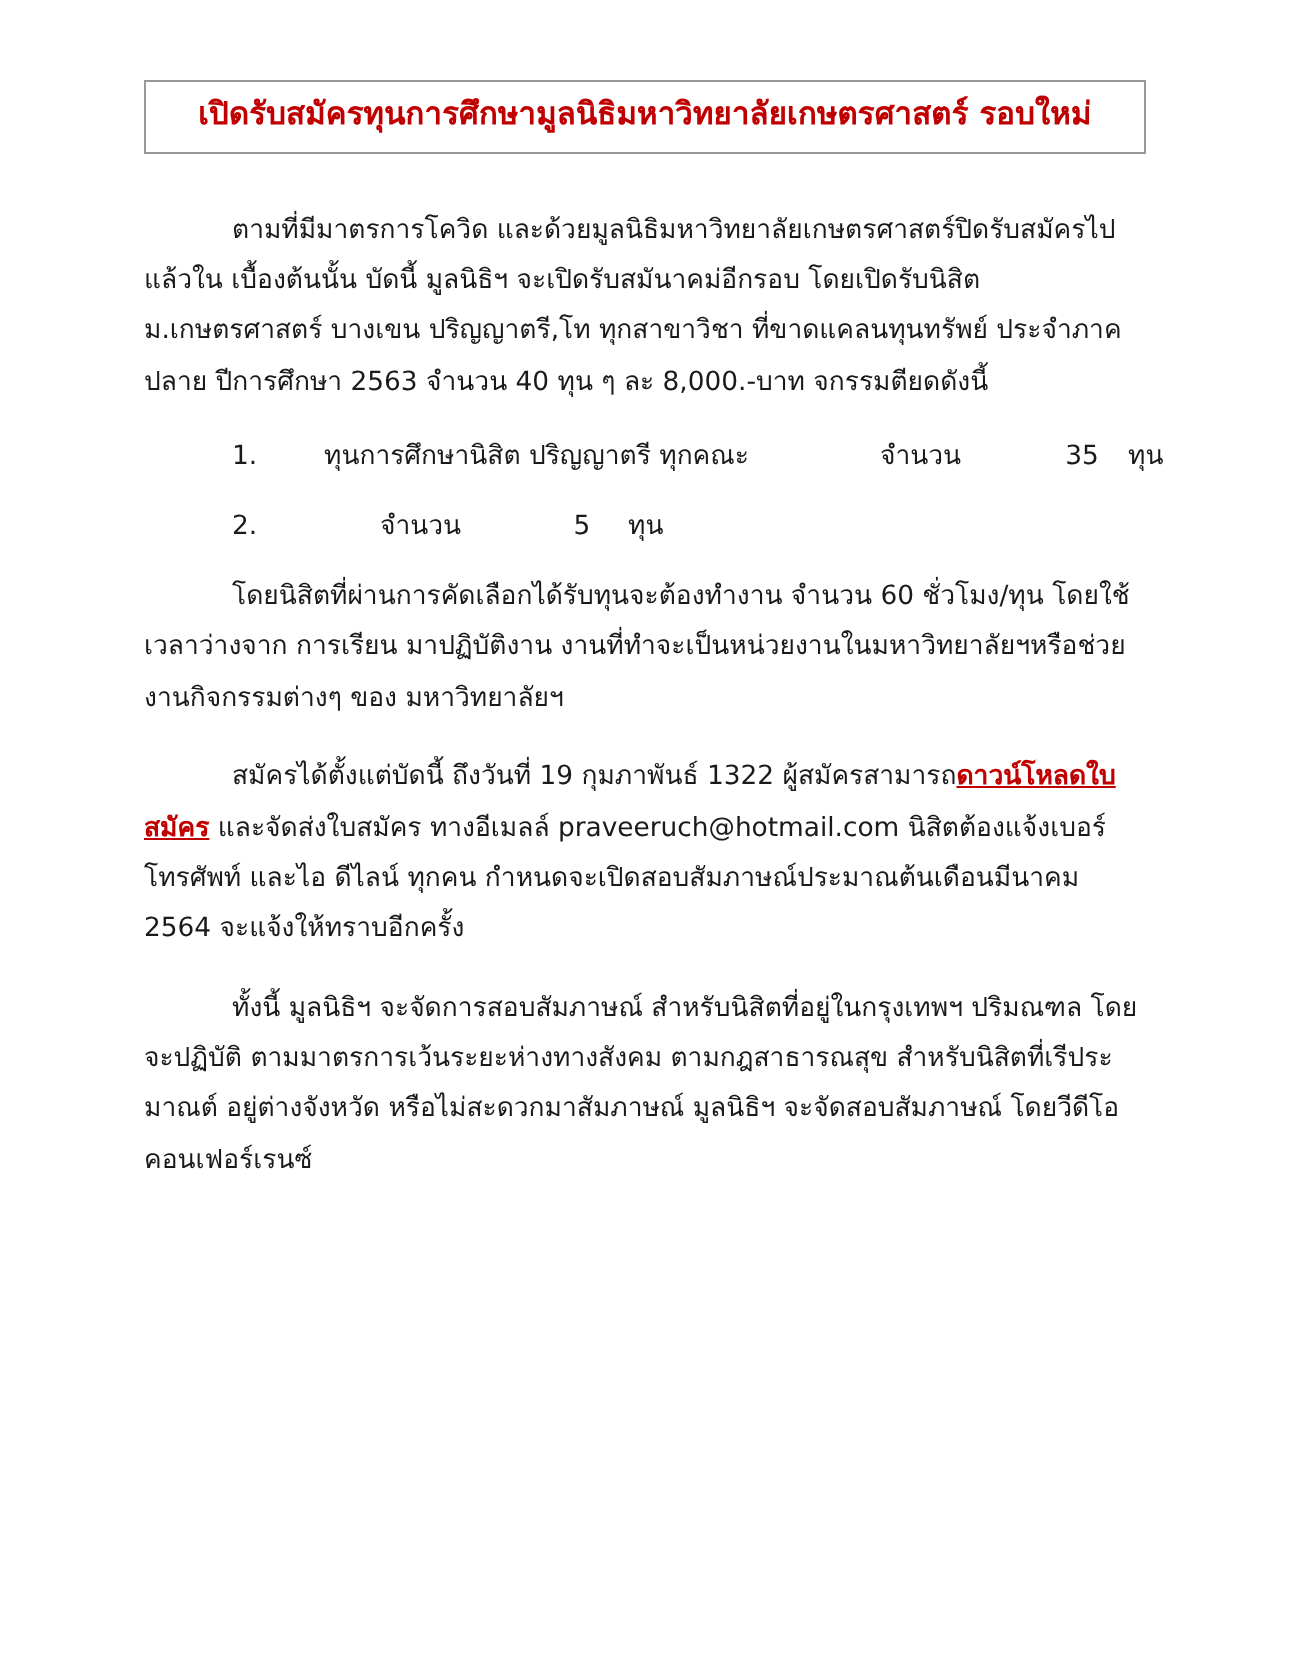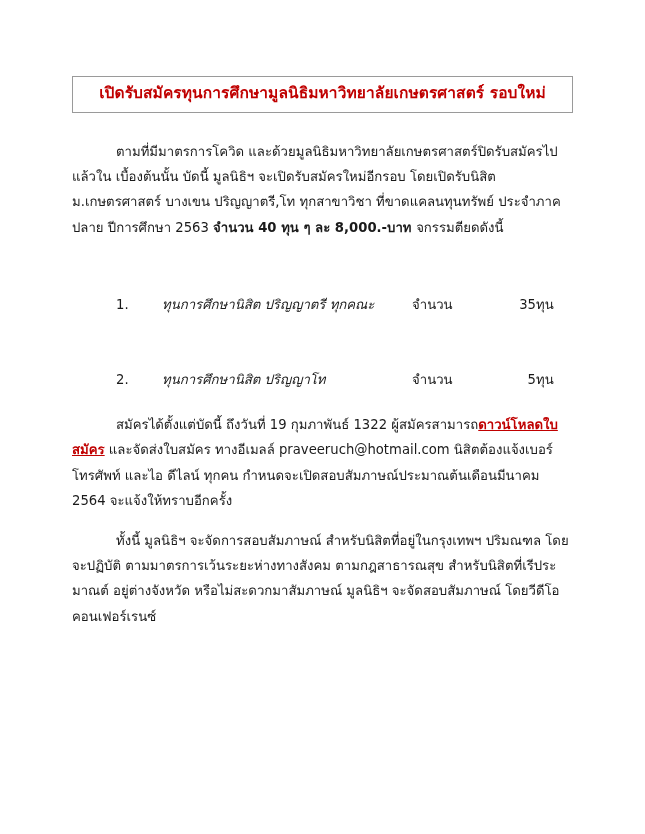--- a/index.html
+++ b/index.html
@@ -15,21 +15,21 @@
     overflow: hidden;
   }
   .page {
     position: relative;
     width: 645px;
     height: 834px;
     box-sizing: border-box;
     padding: 0 72px;
   }
   .title-box {
-    margin-top: 76px;
+    margin-top: 40px;
     border: 1px solid #9a9a9a;
     padding: 7px 10px 9px 10px;
     text-align: center;
   }
   .title-text {
     color: #c00000;
     font-size: 15.5px;
     font-weight: bold;
     letter-spacing: 0.1px;
     line-height: 1.2;
@@ -38,21 +38,21 @@
     margin-top: 26px;
     font-size: 13.2px;
     line-height: 1.92;
     text-align: left;
   }
   .para {
     margin: 0 0 4px 0;
     text-indent: 44px;
   }
   .bold {
-    font-weight: bold;
+    font-weight: normal;
   }
   .list {
     margin: 12px 0 10px 0;
     padding: 0;
     list-style: none;
   }
   .list-item {
     display: flex;
     align-items: baseline;
     margin-bottom: 10px;
@@ -60,32 +60,31 @@
     line-height: 1.9;
   }
   .li-num {
     width: 46px;
     padding-left: 44px;
     box-sizing: content-box;
     flex: 0 0 auto;
   }
   .li-text {
     flex: 0 0 250px;
-    font-style: italic;
   }
   .li-qty-label {
     flex: 0 0 78px;
+    margin-left: 28px;
   }
   .li-qty-value {
     flex: 0 0 46px;
-    text-align: right;
+    text-align: center;
   }
   .li-unit {
     flex: 0 0 auto;
-    margin-top: 40px;
   }
   .link-red {
     color: #c00000;
     font-weight: bold;
     text-decoration: underline;
   }
   .spacer-small {
     height: 10px;
   }
 </style>
@@ -95,43 +94,47 @@
 <div class="page">
 
   <div class="title-box">
     <div class="title-text">เปิดรับสมัครทุนการศึกษามูลนิธิมหาวิทยาลัยเกษตรศาสตร์ รอบใหม่</div>
   </div>
 
   <div class="body-block">
 
     <p class="para">
       <span>ตามที่มีมาตรการโควิด และด้วยมูลนิธิมหาวิทยาลัยเกษตรศาสตร์ปิดรับสมัครไปแล้วใน</span>
-      <span>เบื้องต้นนั้น บัดนี้ มูลนิธิฯ จะเปิดรับสมัครใหม่อีกรอบ โดยเปิดรับนิสิต ม.เกษตรศาสตร์ บางเขน</span>
+      <span>เบื้องต้นนั้น บัดนี้ มูลนิธิฯ จะเปิดรับสมันาคม่อีกรอบ โดยเปิดรับนิสิต ม.เกษตรศาสตร์ บางเขน</span>
       <span>ปริญญาตรี,โท ทุกสาขาวิชา ที่ขาดแคลนทุนทรัพย์ ประจำภาคปลาย ปีการศึกษา 2563 </span>
       <span class="bold">จำนวน 40 ทุน ๆ ละ 8,000.-บาท </span>
       <span>จกรรมตียดดังนี้</span>
     </p>
 
     <ul class="list">
       <li class="list-item">
         <span class="li-num">1.</span>
         <span class="li-text">ทุนการศึกษานิสิต ปริญญาตรี ทุกคณะ</span>
         <span class="li-qty-label">จำนวน</span>
         <span class="li-qty-value">35</span>
         <span class="li-unit">ทุน</span>
       </li>
       <li class="list-item">
         <span class="li-num">2.</span>
-        <span class="li-text">ทุนการศึกษานิสิต ปริญญาโท</span>
         <span class="li-qty-label">จำนวน</span>
         <span class="li-qty-value">5</span>
         <span class="li-unit">ทุน</span>
       </li>
     </ul>
 
+    <p class="para">
+      <span>โดยนิสิตที่ผ่านการคัดเลือกได้รับทุนจะต้องทำงาน จำนวน 60 ชั่วโมง/ทุน โดยใช้เวลาว่างจาก</span>
+      <span>การเรียน มาปฏิบัติงาน  งานที่ทำจะเป็นหน่วยงานในมหาวิทยาลัยฯหรือช่วยงานกิจกรรมต่างๆ ของ</span>
+      <span>มหาวิทยาลัยฯ</span>
+    </p>
 
     <div class="spacer-small"></div>
 
     <p class="para">
       <span>สมัครได้ตั้งแต่บัดนี้ ถึงวันที่ 19 กุมภาพันธ์ 1322  ผู้สมัครสามารถ</span><a class="link-red" href="#">ดาวน์โหลดใบสมัคร</a>
       <span>และจัดส่งใบสมัคร ทางอีเมลล์  praveeruch@hotmail.com  นิสิตต้องแจ้งเบอร์โทรศัพท์ และไอ</span>
       <span>ดีไลน์ ทุกคน  กำหนดจะเปิดสอบสัมภาษณ์ประมาณต้นเดือนมีนาคม 2564 จะแจ้งให้ทราบอีกครั้ง</span>
     </p>
 
     <div class="spacer-small"></div>

